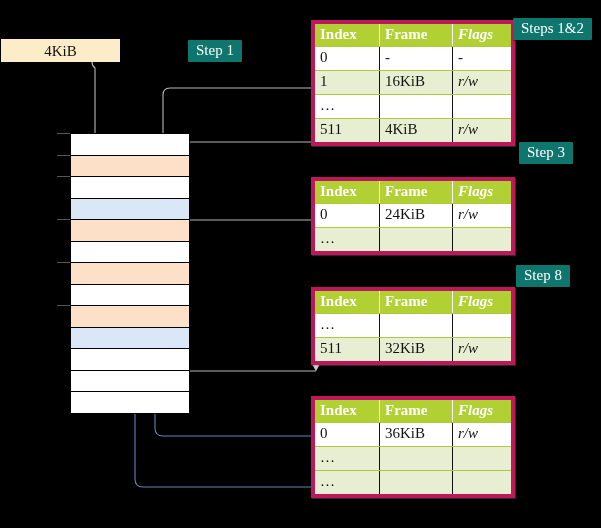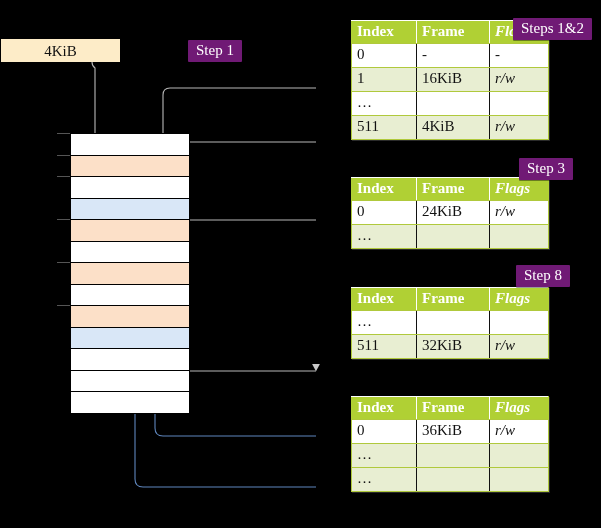--- a/index.html
+++ b/index.html
@@ -1,36 +1,36 @@
 <!DOCTYPE html>
 <html><head>
 <meta charset="utf-8">
 <style>
   html,body{margin:0;padding:0;background:#000;}
   body{width:601px;height:528px;position:relative;overflow:hidden;
        font-family:"Liberation Serif","DejaVu Serif",serif;}
   .stage{position:absolute;left:0;top:0;width:601px;height:528px;}
 
   
-  .badge{position:absolute;background:#701a75;color:#fff;
+  .badge{position:absolute;background:#0f766e;color:#fff;
          font-family:"Liberation Serif","DejaVu Serif",serif;
          font-size:15px;line-height:19px;padding:1px 8px 2px 8px;
          white-space:nowrap;border-radius:1px;
          box-shadow:0 1px 0 rgba(0,0,0,.4);}
 
   
   .srcbox{position:absolute;background:#fdecc8;color:#111;
           border:1px solid #fdecc8;
           font-size:15px;line-height:22px;text-align:center;
           box-sizing:border-box;}
 
   
   .ptable{position:absolute;border-collapse:collapse;
-          border:1px solid #be185d;background:#404040;
-          box-shadow:1px 1px 0 rgba(120,120,120,.35);margin-left:40px;}
+          border:4px solid #be185d;background:#404040;
+          box-shadow:1px 1px 0 rgba(120,120,120,.35);}
   .ptable th{background:#b0d034;color:#fff;font-weight:bold;
              font-size:15px;text-align:left;
              padding:2px 5px 3px 5px;border:1px solid #fff;
              border-bottom:1px solid #b0c93c;white-space:nowrap;}
   .ptable td{font-size:15px;color:#111;padding:2px 5px 3px 5px;
              border-left:1px solid #111;border-right:1px solid #111;
              border-top:1px solid #b0c93c;border-bottom:1px solid #b0c93c;
              white-space:nowrap;height:18px;vertical-align:top;}
   .ptable tr.odd td{background:#fff;}
   .ptable tr.even td{background:#e8eed2;}
@@ -221,17 +221,17 @@
             <td class="c-frame"></td>
             <td class="c-flags"></td>
           </tr>
         </tbody>
       </table>
     </div>
 
   <div id="badges-host">
       <div class="badge" style="left: 188px; top: 40px;">Step 1</div>
       <div class="badge" style="left: 513px; top: 18px;">Steps 1&amp;2</div>
-      <div class="badge" style="left: 519px; top: 158px;">Step 3</div>
+      <div class="badge" style="left: 519px; top: 142px;">Step 3</div>
       <div class="badge" style="left: 516px; top: 265px;">Step 8</div>
     </div>
 
 </div>
 
 </body></html>

